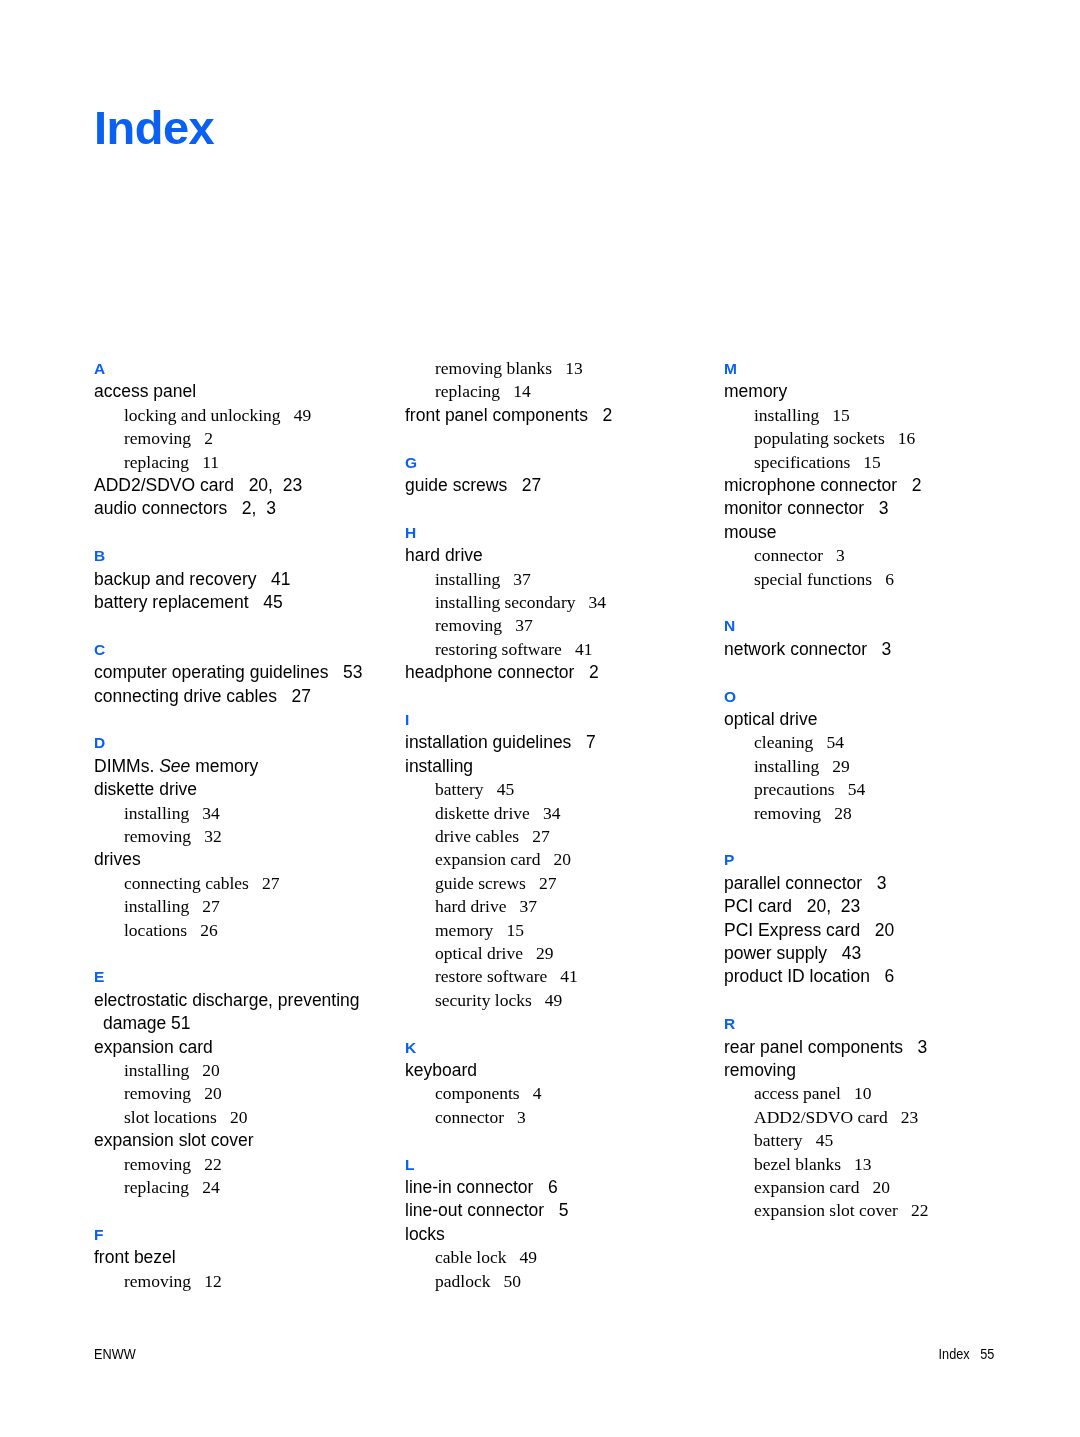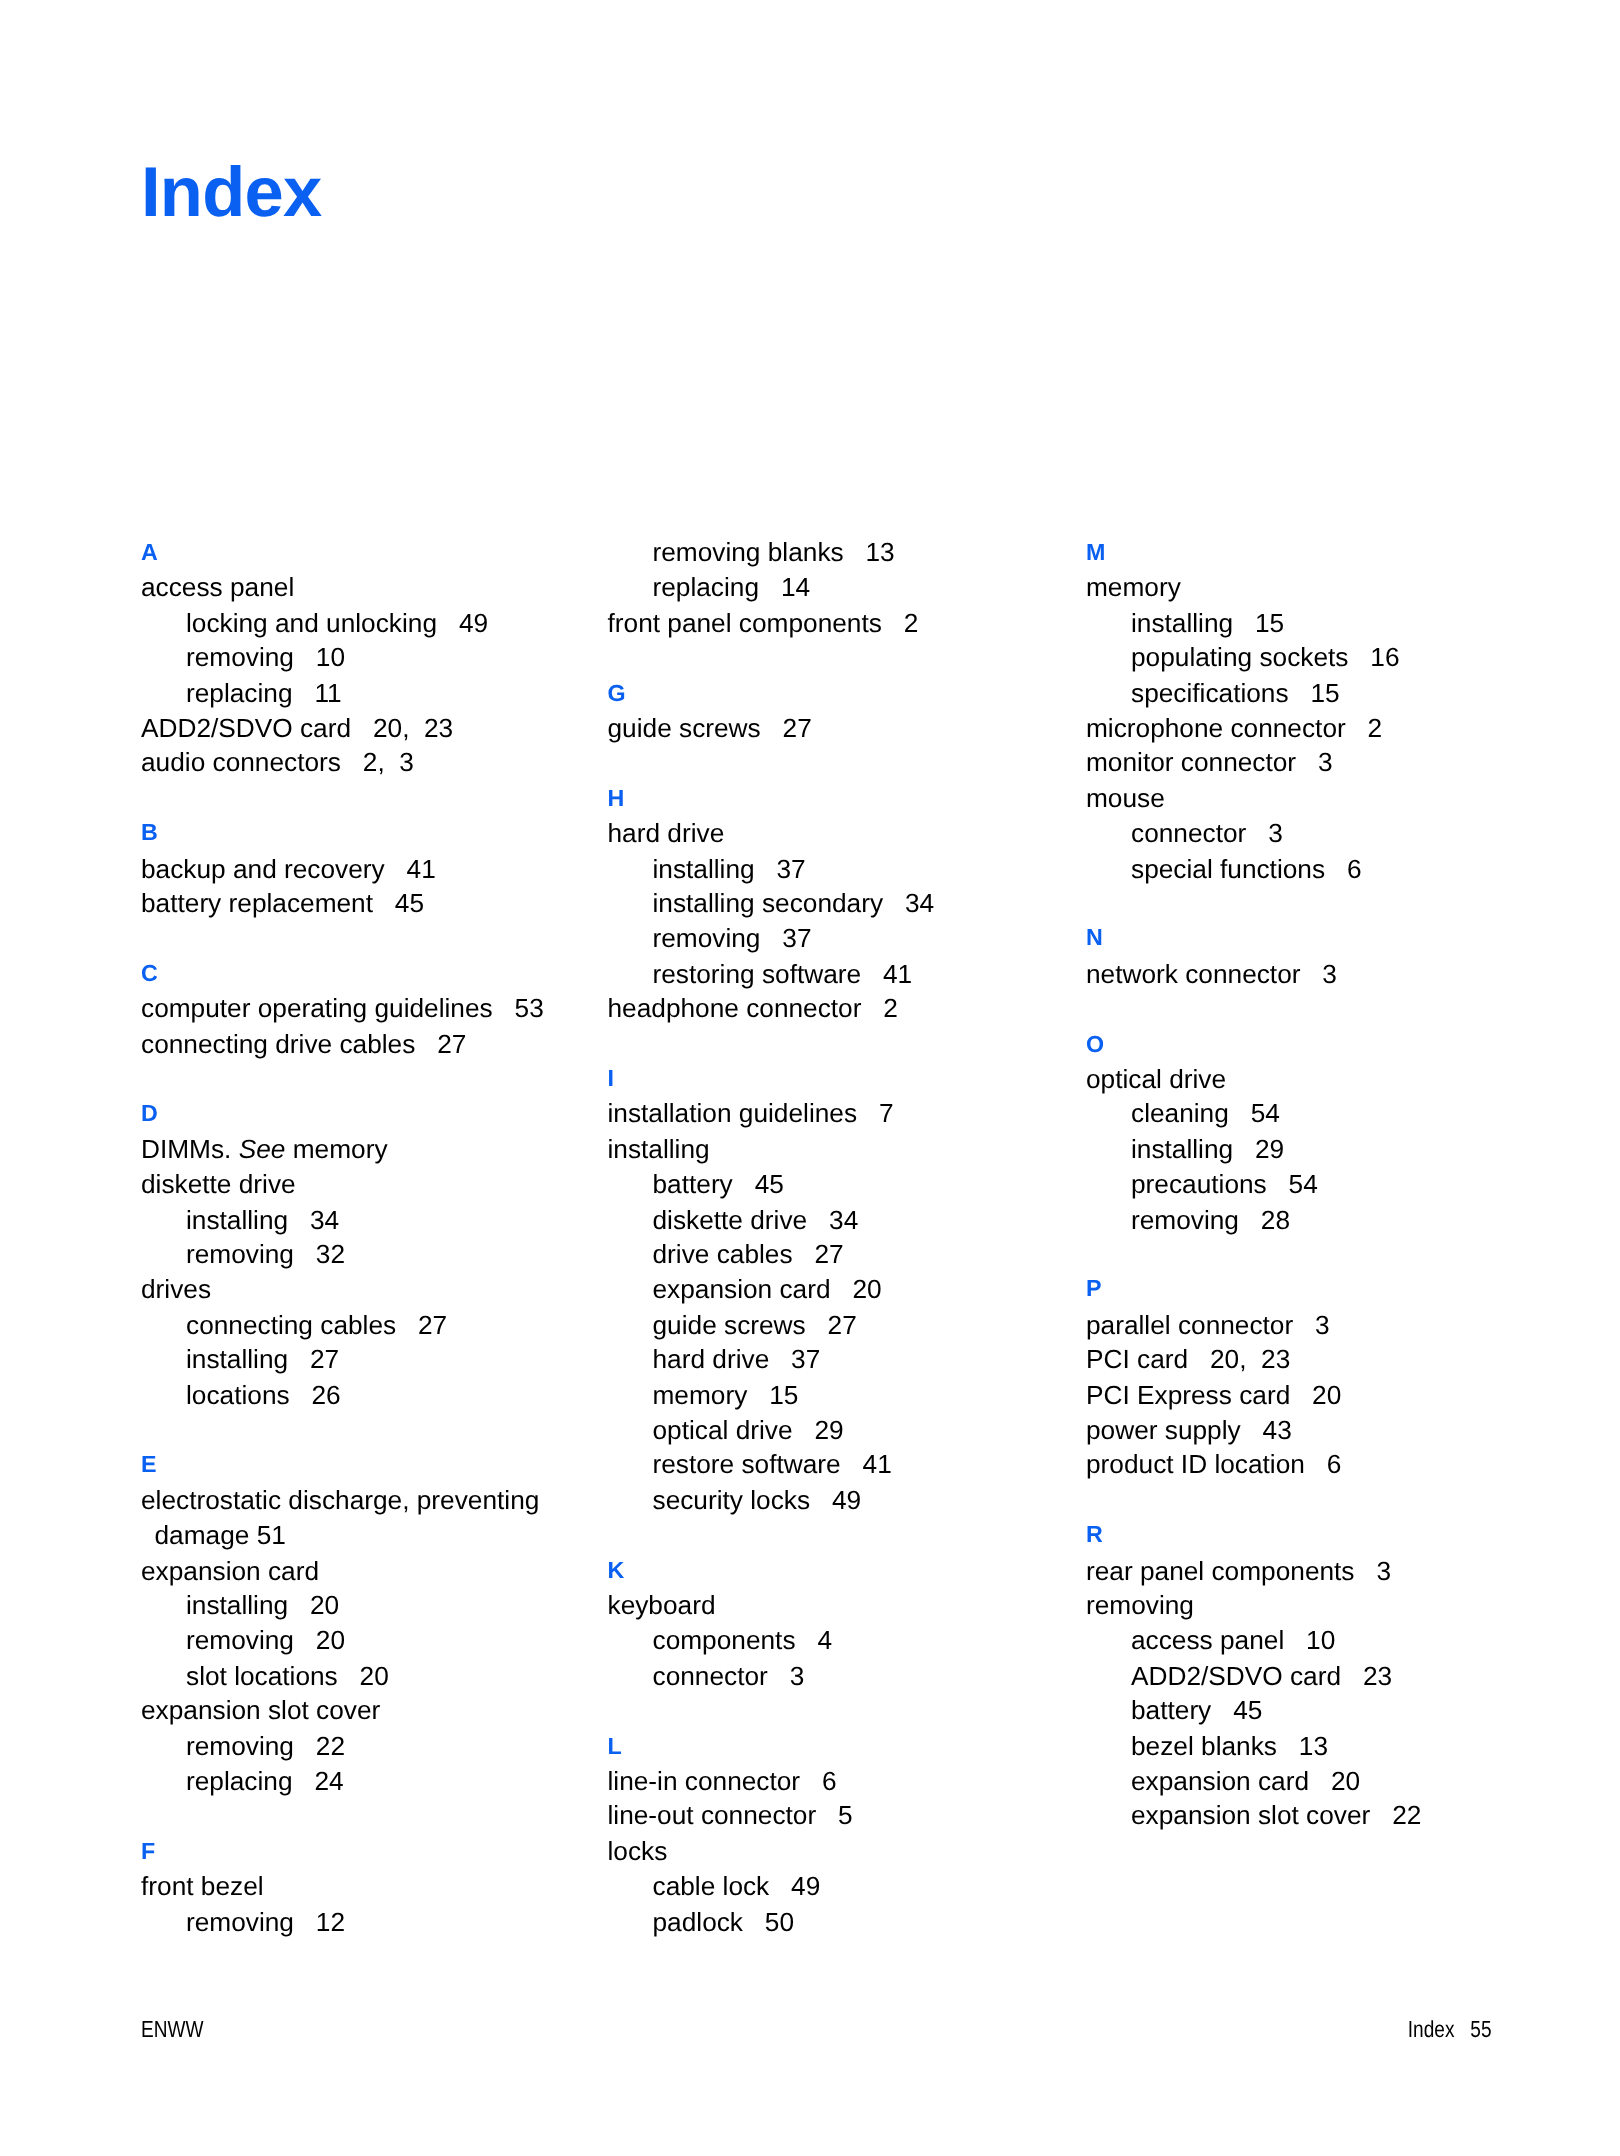--- a/index.html
+++ b/index.html
@@ -68,21 +68,21 @@
   .letter-heading.spaced {
     margin-top: 23.4px;
   }
 
   .entry {
     font-size: 17.5px;
     line-height: 23.4px;
     white-space: pre;
   }
   .entry.lvl-1 { padding-left: 0; }
-  .entry.lvl-2 { padding-left: 30px; }
+  .entry.lvl-2 { padding-left: 30px; font-family: Liberation Serif, serif; }
   .entry.wrap {
     white-space: normal;
     text-indent: 0;
     padding-left: 9px;
   }
   .entry .see { font-style: italic; margin-top: 32px; }
 
   
   .footer {
     position: absolute;
@@ -108,21 +108,21 @@
 
   <div class="page-title">Index</div>
 
   <div class="index-body">
     <div class="index-columns">
       <div class="index-col col-1">
           <div class="letter-group">
             <div class="letter-heading">A</div>
             <div class="entry lvl-1">access panel</div>
             <div class="entry lvl-2">locking and unlocking   49</div>
-            <div class="entry lvl-2">removing   10</div>
+            <div class="entry lvl-2">removing   2</div>
             <div class="entry lvl-2">replacing   11</div>
             <div class="entry lvl-1">ADD2/SDVO card   20,  23</div>
             <div class="entry lvl-1">audio connectors   2,  3</div>
           </div>
           <div class="letter-group">
             <div class="letter-heading spaced">B</div>
             <div class="entry lvl-1">backup and recovery   41</div>
             <div class="entry lvl-1">battery replacement   45</div>
           </div>
           <div class="letter-group">

